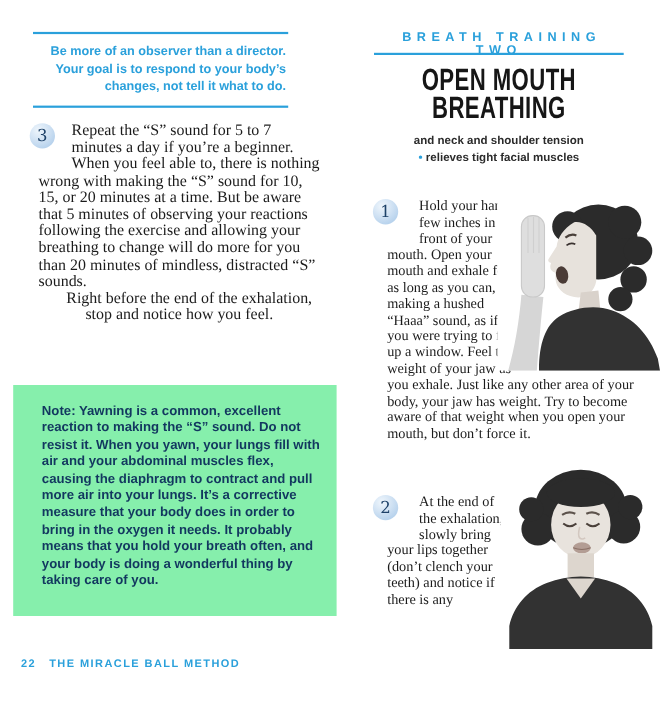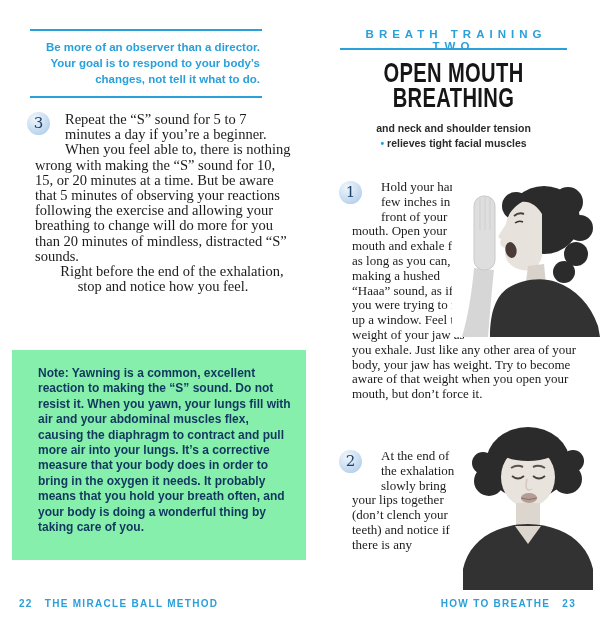--- a/index.html
+++ b/index.html
@@ -157,17 +157,14 @@
       <ellipse cx="74" cy="75" rx="8" ry="5" fill="#b39d94"></ellipse>
       <path d="M66,75 Q74,78 82,75" stroke="#8a7066" stroke-width="1" fill="none"></path>
 
       <rect x="61" y="80" width="24" height="22" fill="#ddd6ce"></rect>
 
       <path d="M8,167 L8,146 C12,128 24,114 42,107 C52,103 62,101 73,101 C84,101 94,103 104,107 C122,114 134,128 138,146 L138,167 Z" fill="#323232"></path>
       <path d="M60,103 L73,121 L86,103 Z" fill="#ddd6ce"></path>
     </svg>
   </div>
 
-  <div class="footer footer-right">
-    <span class="gap">HOW TO BREATHE</span><span>23</span>
-  </div>
 
 </div>
 
 </body></html>

